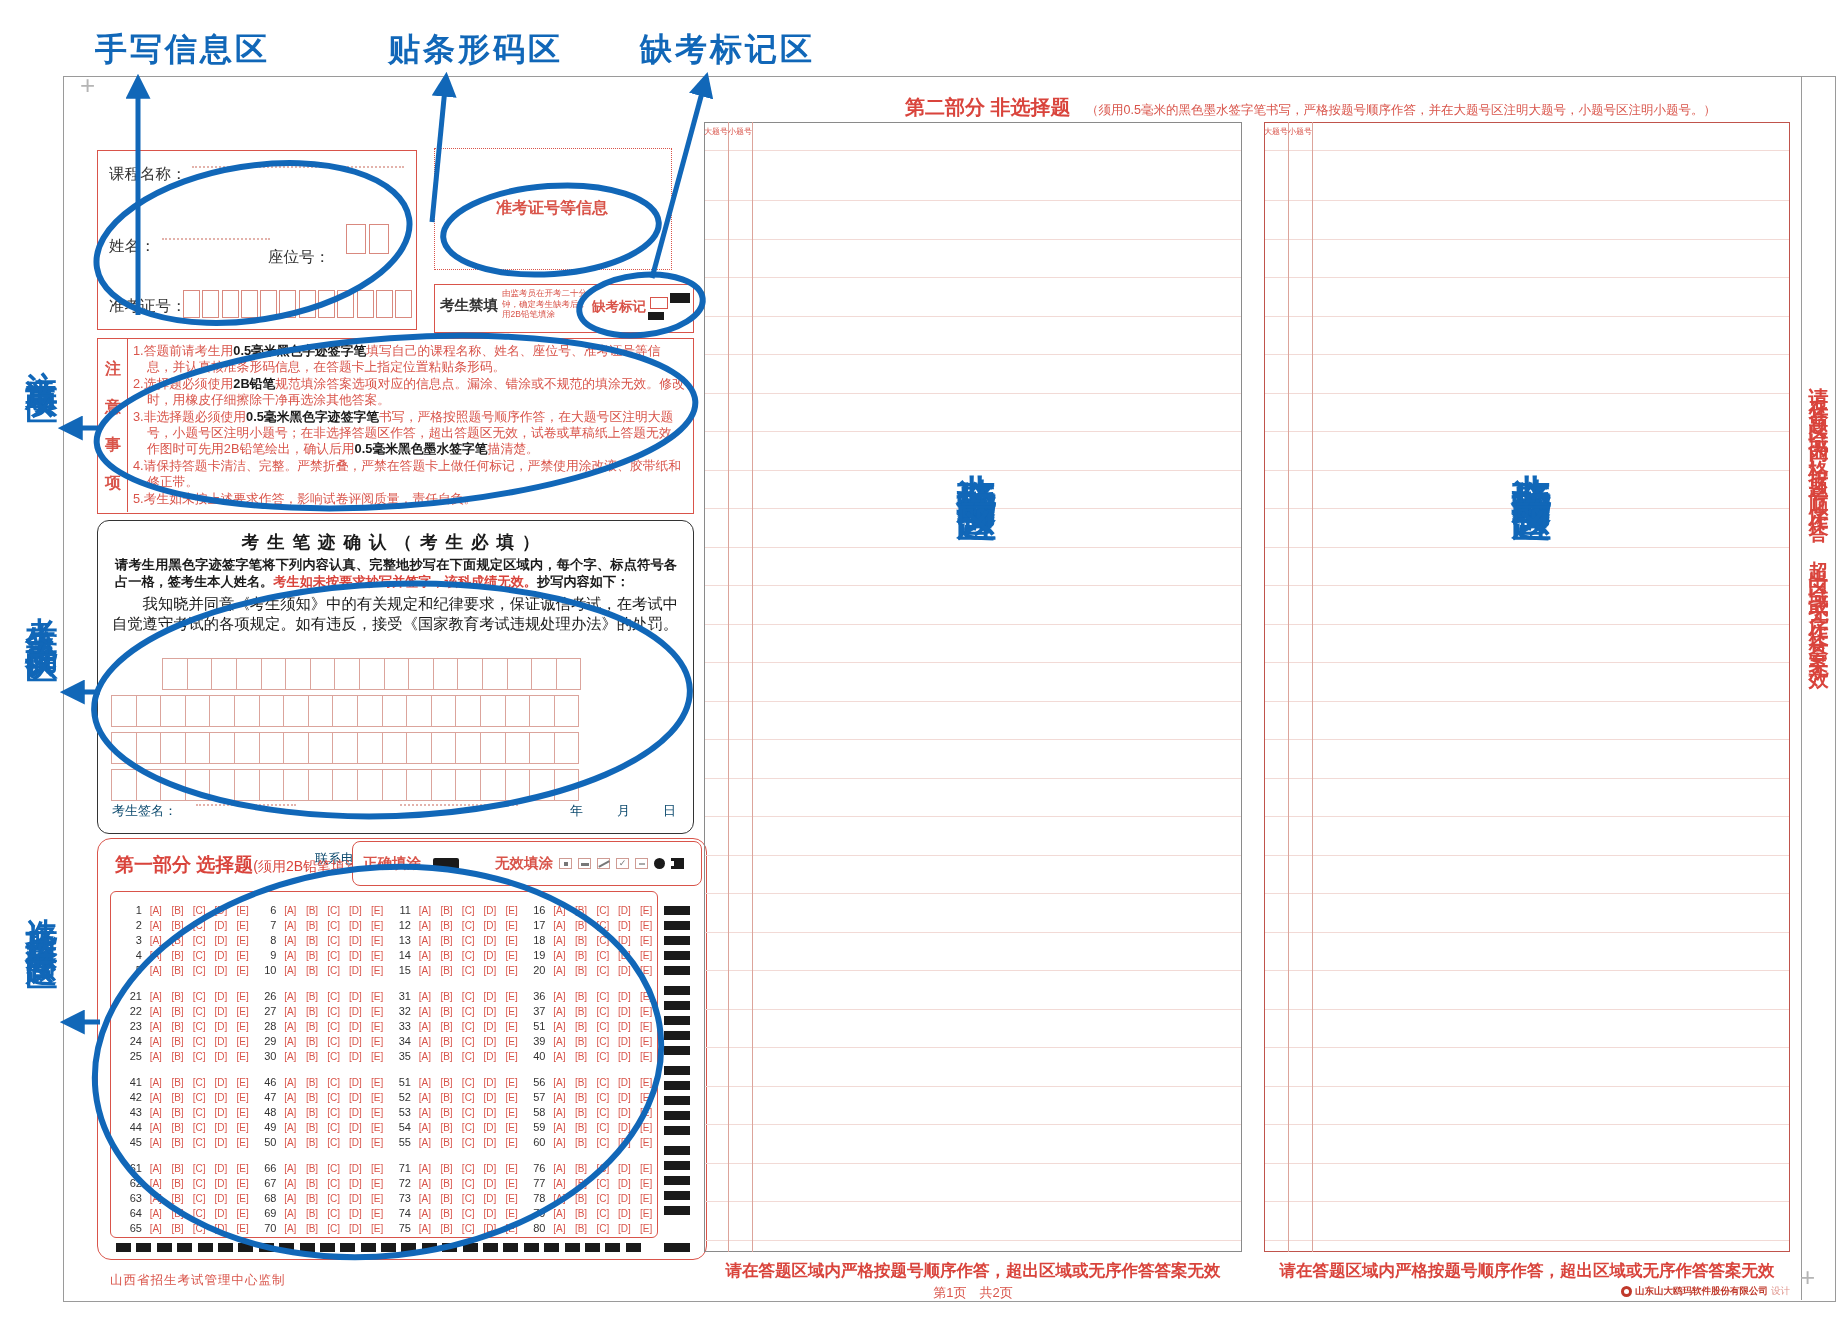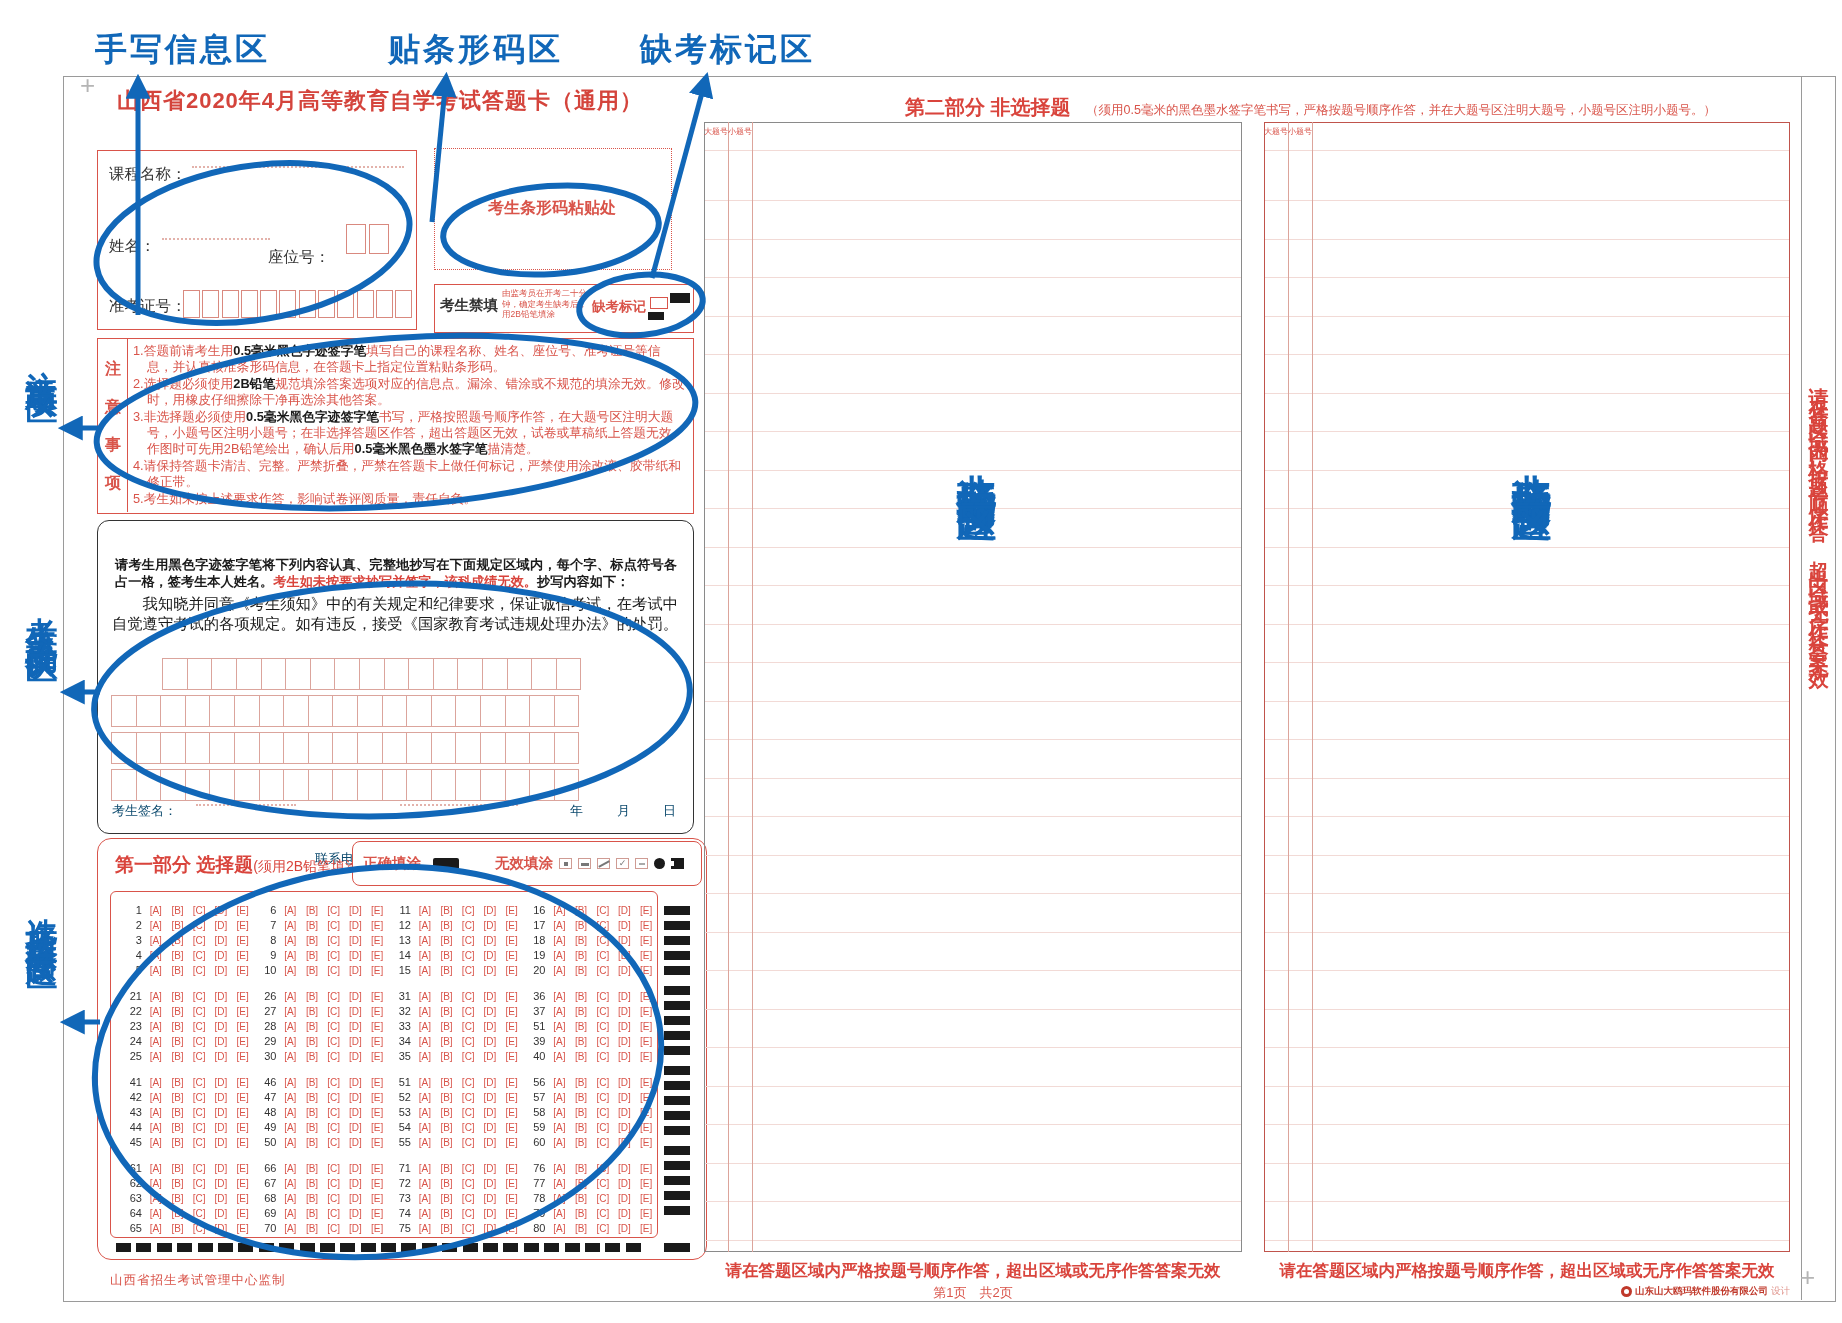--- a/index.html
+++ b/index.html
@@ -92,21 +92,20 @@
 </head>
 <body>
 
 <div class="page">
 
   <div class="abs sheet-border"></div>
   <div class="abs gray-vline"></div>
   <div class="abs plus" style="left:80px;top:70px;">+</div>
   <div class="abs plus" style="left:1800px;top:1262px;">+</div>
 
-  <div class="abs sheet-title">山西省2020年4月高等教育自学考试答题卡（通用）</div>
 
   <div class="abs info-box box-red"></div>
   <div class="abs f-label" style="left:109px;top:164px;">课程名称：</div>
   <div class="abs dotline" style="left:192px;top:148px;width:212px;"></div>
   <div class="abs f-label" style="left:109px;top:236px;">姓名：</div>
   <div class="abs dotline" style="left:162px;top:220px;width:108px;"></div>
   <div class="abs f-label" style="left:268px;top:247px;">座位号：</div>
   <div class="abs" style="left:346px;top:224px;display:flex;gap:3px;">
       <div class="sbox" style="width: 20px; height: 30px;"></div>
       <div class="sbox" style="width: 20px; height: 30px;"></div>
@@ -121,21 +120,21 @@
       <div class="sbox" style="width: 17px; height: 28px;"></div>
       <div class="sbox" style="width: 17px; height: 28px;"></div>
       <div class="sbox" style="width: 17px; height: 28px;"></div>
       <div class="sbox" style="width: 17px; height: 28px;"></div>
       <div class="sbox" style="width: 17px; height: 28px;"></div>
       <div class="sbox" style="width: 17px; height: 28px;"></div>
       <div class="sbox" style="width: 17px; height: 28px;"></div>
     </div>
 
   <div class="abs barcode-box"></div>
-  <div class="abs barcode-label red">考生条形码粘贴处</div>
+  <div class="abs barcode-label red">准考证号等信息</div>
 
   <div class="abs absent-box box-red"></div>
   <div class="abs" style="left:440px;top:296px;font-size:14.5px;font-weight:bold;color:#333;">考生禁填</div>
   <div class="abs absent-note">由监考员在开考二十分钟，确定考生缺考后，用2B铅笔填涂</div>
   <div class="abs red" style="left:592px;top:298px;font-size:13.5px;font-weight:bold;">缺考标记</div>
   <div class="abs" style="left:650px;top:297px;width:16px;height:10px;border:1px solid #d9544a;"></div>
   <div class="abs blk" style="left:670px;top:293px;width:20px;height:10px;"></div>
   <div class="abs blk" style="left:648px;top:312px;width:16px;height:8px;"></div>
 
   <div class="abs notice-box box-red"></div>
@@ -143,20 +142,21 @@
   <div class="abs notice-side">注意事项</div>
   <div class="abs notice-items">
       <div class="notice-item"><span>1.答题前请考生用</span><span class="nb">0.5毫米黑色字迹签字笔</span><span>填写自己的课程名称、姓名、座位号、准考证号等信息，并认真核准条形码信息，在答题卡上指定位置粘贴条形码。</span></div>
       <div class="notice-item"><span>2.选择题必须使用</span><span class="nb">2B铅笔</span><span>规范填涂答案选项对应的信息点。漏涂、错涂或不规范的填涂无效。修改时，用橡皮仔细擦除干净再选涂其他答案。</span></div>
       <div class="notice-item"><span>3.非选择题必须使用</span><span class="nb">0.5毫米黑色字迹签字笔</span><span>书写，严格按照题号顺序作答，在大题号区注明大题号，小题号区注明小题号；在非选择答题区作答，超出答题区无效，试卷或草稿纸上答题无效。作图时可先用2B铅笔绘出，确认后用</span><span class="nb">0.5毫米黑色墨水签字笔</span><span>描清楚。</span></div>
       <div class="notice-item"><span>4.请保持答题卡清洁、完整。严禁折叠，严禁在答题卡上做任何标记，严禁使用涂改液、胶带纸和修正带。</span></div>
       <div class="notice-item"><span>5.考生如未按上述要求作答，影响试卷评阅质量，责任自负。</span></div>
     </div>
 
   <div class="abs confirm-box"></div>
+  <div class="abs confirm-title">考生笔迹确认（考生必填）</div>
   <div class="abs confirm-intro"><span class="">请考生用黑色字迹签字笔将下列内容认真、完整地抄写在下面规定区域内，每个字、标点符号各占一格，签考生本人姓名。</span><span class="intro-red">考生如未按要求抄写并签字，该科成绩无效。</span><span class="">抄写内容如下：</span></div>
   <div class="abs confirm-pledge">我知晓并同意《考生须知》中的有关规定和纪律要求，保证诚信考试，在考试中自觉遵守考试的各项规定。如有违反，接受《国家教育考试违规处理办法》的处罚。</div>
   <div class="abs copy-grid">
       <div class="copy-row" style="margin-left: 51.2px;">
         <span class="copy-cell"></span>
         <span class="copy-cell"></span>
         <span class="copy-cell"></span>
         <span class="copy-cell"></span>
         <span class="copy-cell"></span>
         <span class="copy-cell"></span>

